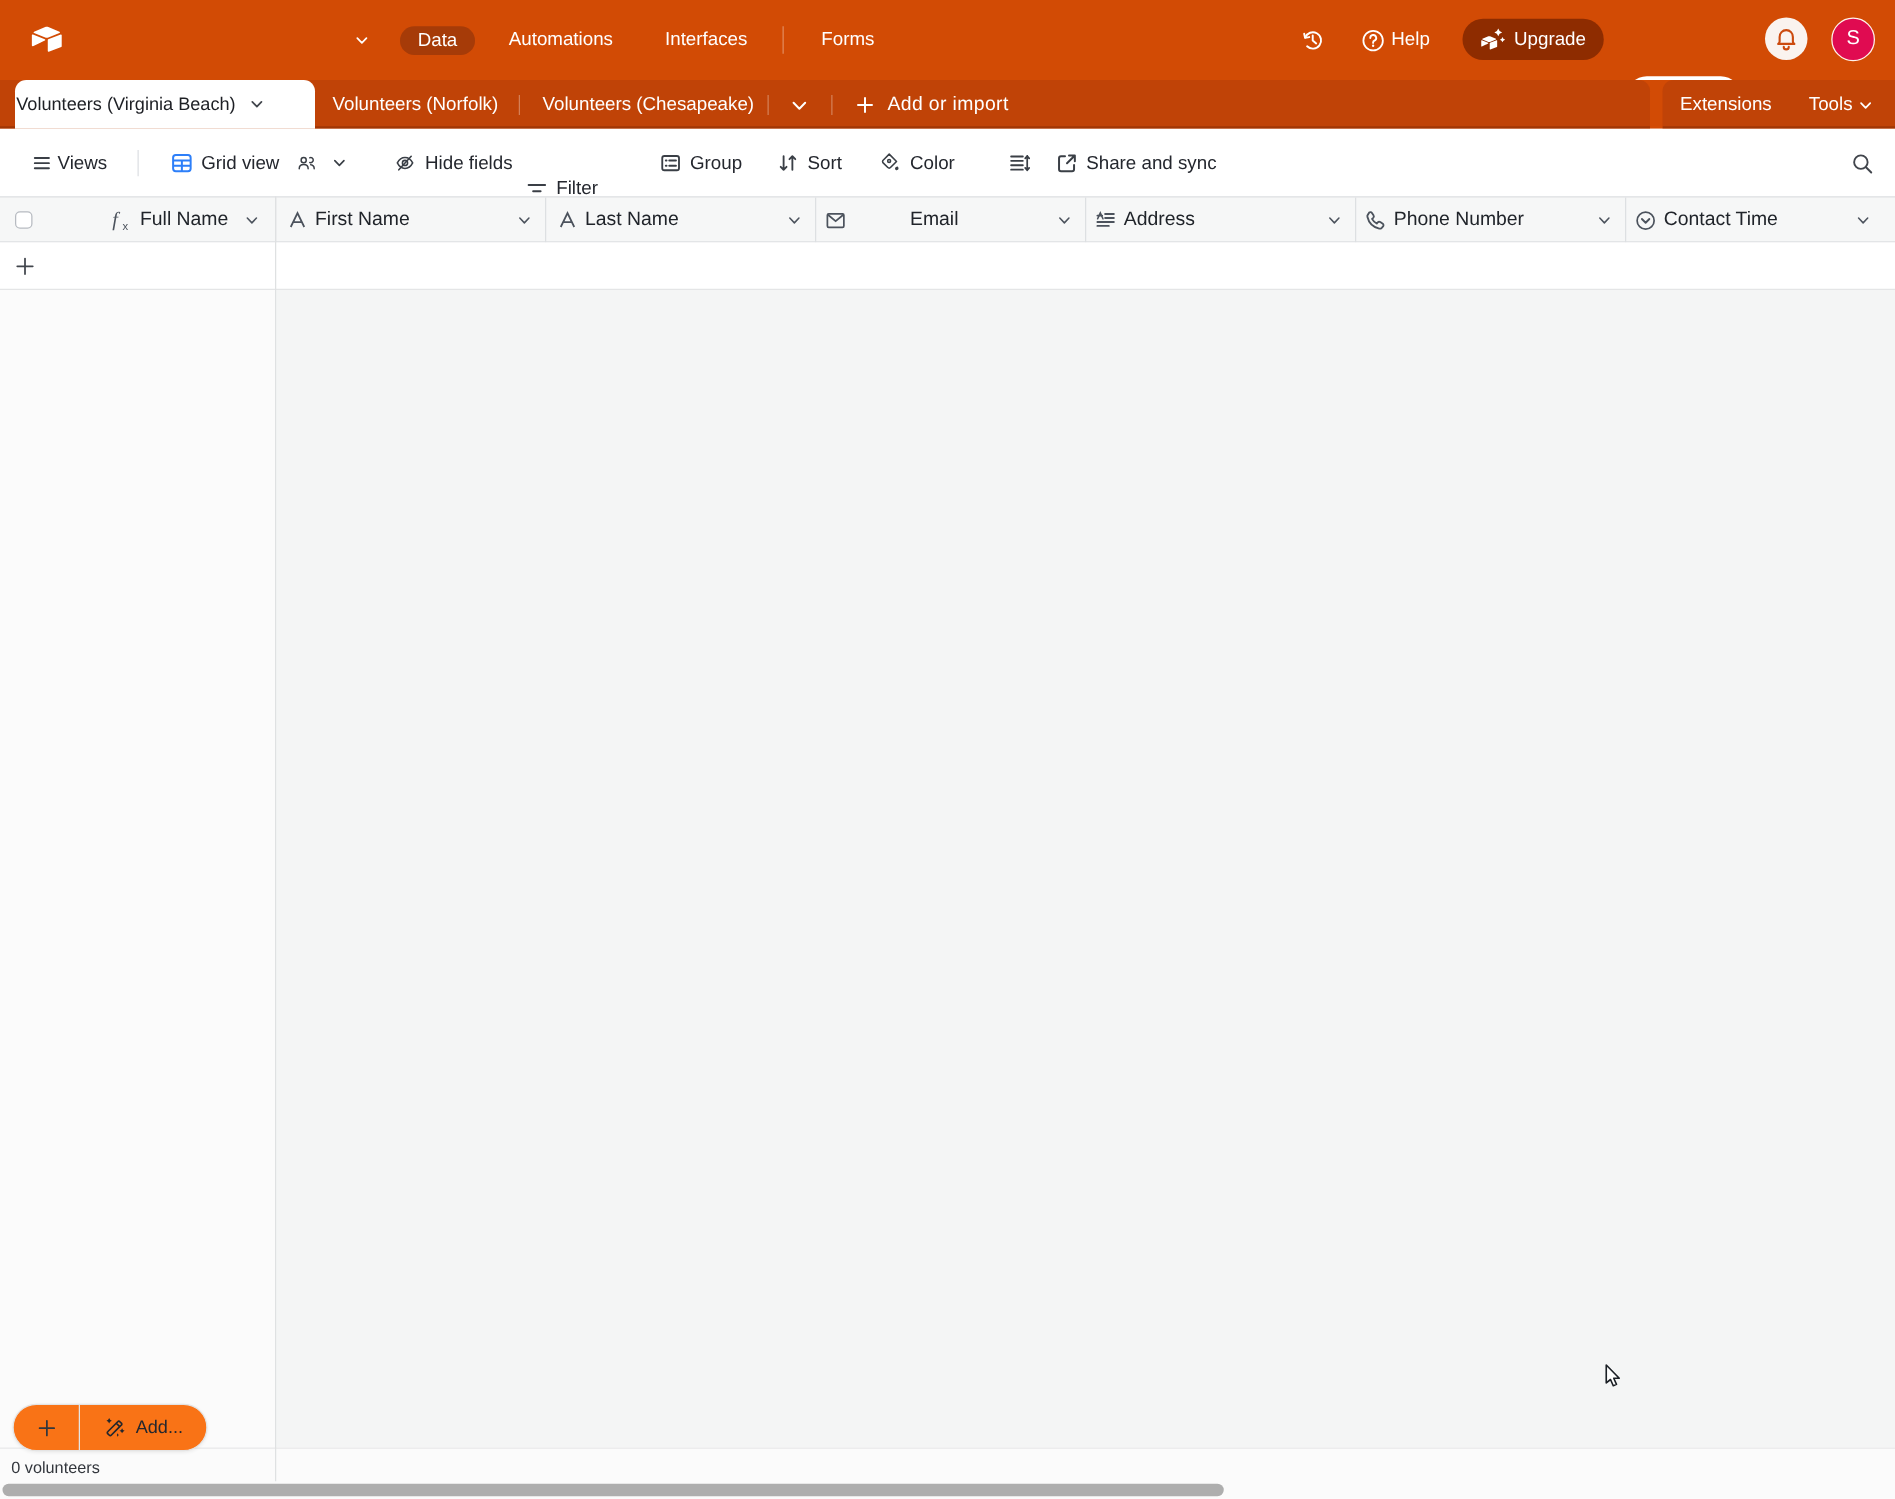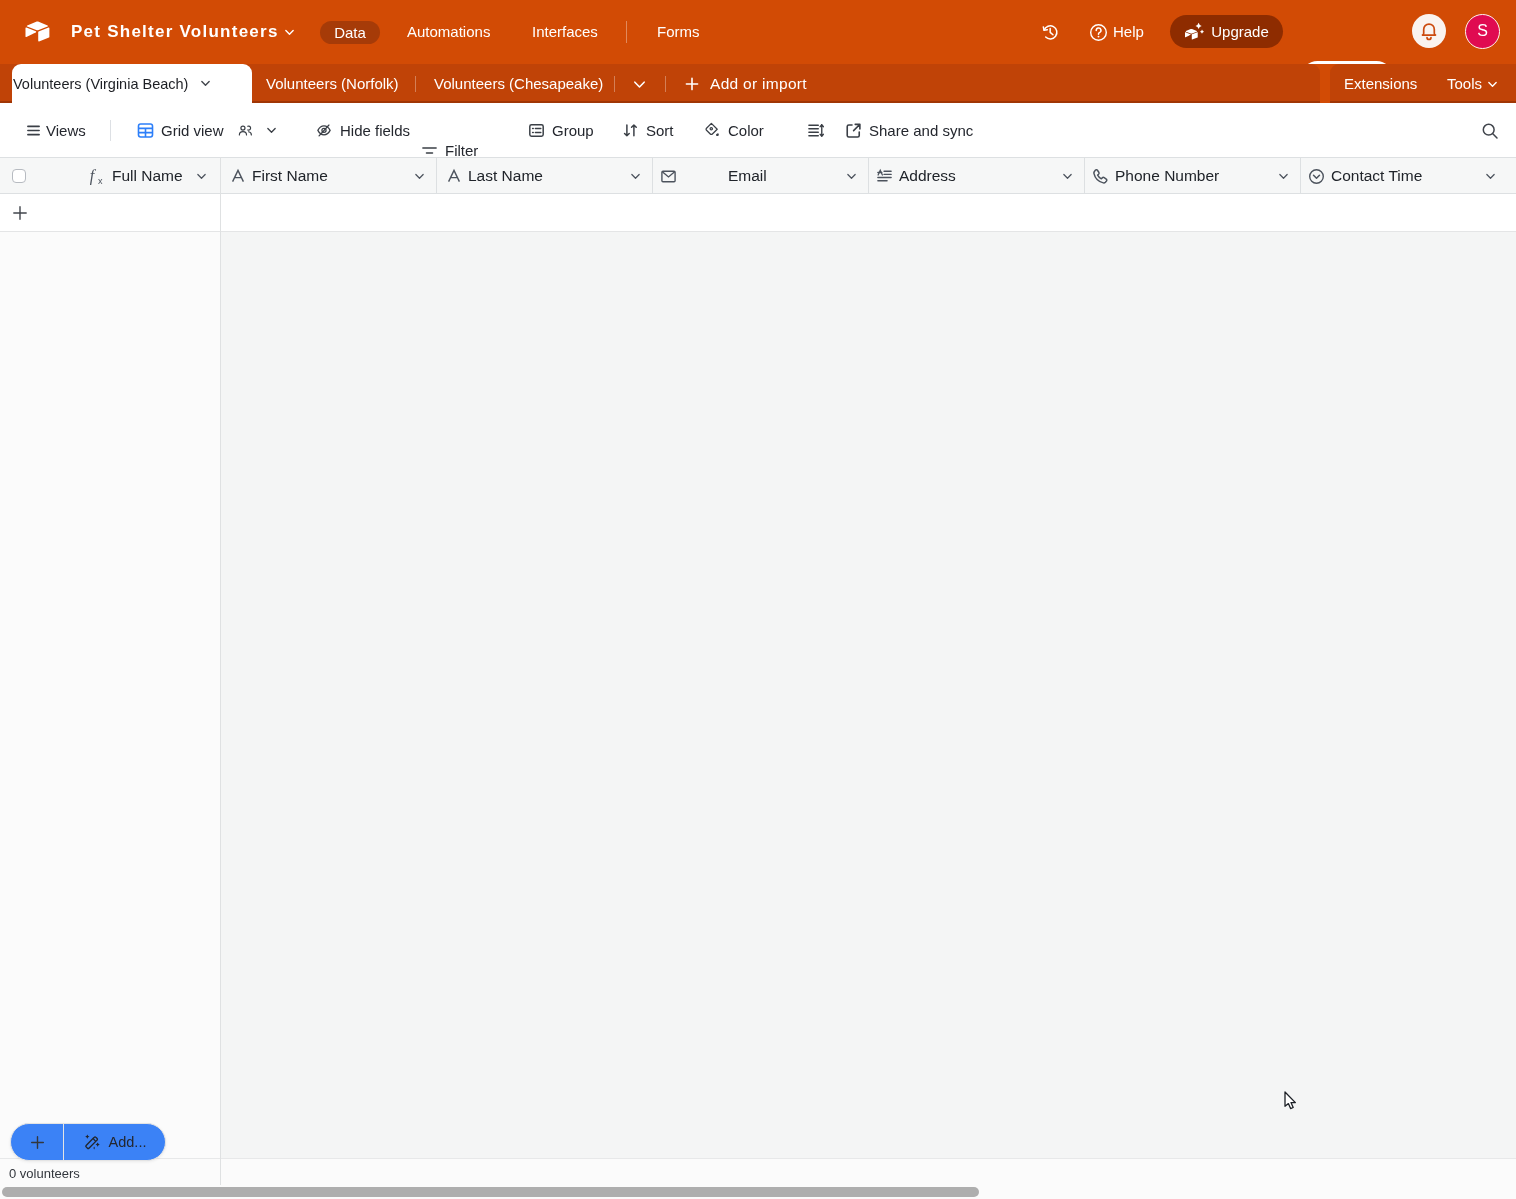--- a/index.html
+++ b/index.html
@@ -50,36 +50,35 @@
 #checkbox { left:12px; top:11px; width:14px; height:14px; border:1.5px solid #b7bbc1; border-radius:4px; background:#fff; }
 #plusrow { left:0; top:194px; width:1516px; height:38px; background:#fff; border-bottom:1px solid #e4e5e6; }
 #plusrow svg { position:absolute; left:12px; top:11px; color:#41454c; }
 #mainarea { left:221px; top:232px; width:1295px; height:926px; background:#f4f5f5; }
 #leftstrip { left:0; top:232px; width:221px; height:926px; background:#fbfbfb; }
 #vline { left:220px; top:157px; width:1px; height:1028px; background:#dfe1e2; z-index:3; }
 
 
 #statusbar { left:0; top:1158px; width:1516px; height:41px; background:#fbfbfb; border-top:1px solid #e7e8e9; }
 #statustext { left:9px; top:1166px; font-size:13px; color:#33373d; }
-#addpill { left:10px; top:1123px; width:156px; height:38px; background:#3b82f6; border:1px solid #e4e4e4; border-radius:19px; box-shadow:0 1px 3px rgba(0,0,0,.07); display:flex; align-items:center; }
+#addpill { left:10px; top:1123px; width:156px; height:38px; background:#f97316; border:1px solid #e4e4e4; border-radius:19px; box-shadow:0 1px 3px rgba(0,0,0,.07); display:flex; align-items:center; }
 #addpill .seg1 { width:52px; display:flex; justify-content:center; color:#33373d; }
 #addpill .segdiv { width:1px; height:36px; background:#e4e4e4; }
 #addpill .seg2 { flex:1; display:flex; align-items:center; justify-content:center; gap:8px; color:#24272e; font-size:14.5px; }
 #hscroll { left:2px; top:1187px; width:977px; height:9.5px; border-radius:5px; background:#aeaeae; }
 </style>
 </head>
 <body>
 
 <div id="topbar" class="abs">
   <svg id="logo" class="abs" width="27" height="23" viewBox="0 0 200 170" fill="#fff">
     <path d="M90.04 12.37 L24.08 39.66 C20.41 41.18 20.45 46.39 24.14 47.85 L90.38 74.12 C96.2 76.43 102.68 76.43 108.5 74.12 L174.73 47.85 C178.42 46.39 178.46 41.18 174.79 39.66 L108.83 12.37 C102.82 9.88 96.06 9.88 90.04 12.37"></path>
     <path d="M105.31 88.46 L105.31 154.08 C105.31 157.2 108.46 159.33 111.36 158.18 L185.17 129.53 C186.85 128.86 187.96 127.24 187.96 125.42 L187.96 59.81 C187.96 56.69 184.81 54.55 181.91 55.7 L108.1 84.35 C106.42 85.02 105.31 86.65 105.31 88.46"></path>
     <path d="M88.08 91.85 L66.17 102.42 L63.95 103.5 L17.71 125.65 C14.78 127.07 11.04 124.93 11.04 121.67 L11.04 60.08 C11.04 58.9 11.64 57.89 12.45 57.12 C12.79 56.78 13.18 56.5 13.57 56.29 C14.68 55.63 16.25 55.45 17.59 55.98 L87.71 83.76 C91.27 85.17 91.55 90.17 88.08 91.85"></path>
   </svg>
-  <div id="title" class="abs">Pet Shelter Volunteers</div>
   <svg id="title-chev" class="abs" width="13" height="13" viewBox="0 0 16 16" fill="none">
       <path d="M3.5 5.5 L8 10.2 L12.5 5.5" stroke="currentColor" stroke-width="1.7" stroke-linecap="round" stroke-linejoin="round"></path>
     </svg>
   <div id="pill-data" class="abs">Data</div>
   <div class="navitem abs" style="left:407px;">Automations</div>
   <div class="navitem abs" style="left:532px;">Interfaces</div>
   <div id="nav-div" class="abs"></div>
   <div class="navitem abs" style="left:657px;">Forms</div>
   <svg id="tb-history" class="abs" width="18" height="18" viewBox="0 0 20 20" fill="none" stroke="#fff" stroke-width="1.7" stroke-linecap="round" stroke-linejoin="round">
     <path d="M3.5 7.8 A 7.3 7.3 0 1 1 5.2 15.6"></path>

